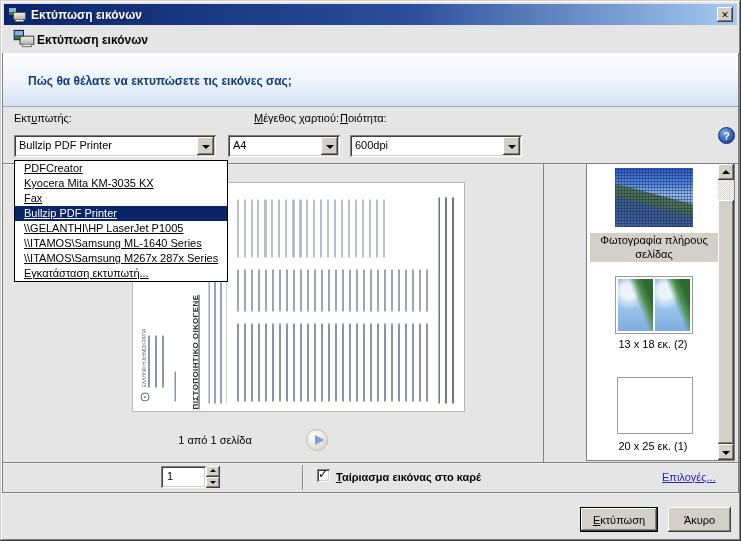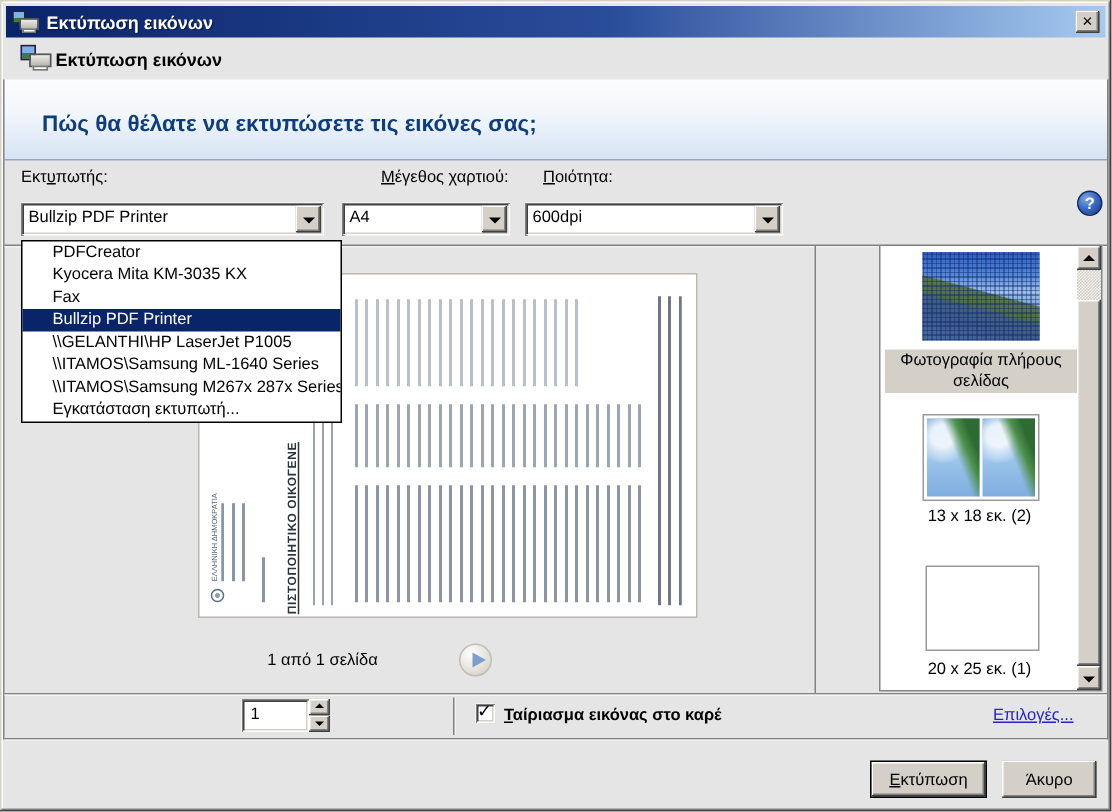--- a/index.html
+++ b/index.html
@@ -56,30 +56,30 @@
   #header-strip .hs-title { position: absolute; left: 34px; top: 8px; font-weight: bold; font-size: 12px; }
   #header-strip .printer-ico { position: absolute; left: 8px; top: 6px; transform: scale(1.15); }
   
   #banner {
     position: absolute; left: 3px; top: 53px; width: 735px; height: 54px;
     background: linear-gradient(180deg, #fdfdfe 0%, #f1f6fc 45%, #d5e3f4 100%);
     border-bottom: 1px solid #96a7c0;
   }
   #banner .q {
     position: absolute; left: 25px; top: 21px;
-    color: #0f3c7c; font-weight: bold; font-size: 15px;
+    color: #0f3c7c; font-weight: bold; font-size: 12px;
   }
   
   .vpanel-line { position: absolute; width: 1px; background: #828282; }
   .hline { position: absolute; height: 0; border-top: 1px solid #828282; border-bottom: 1px solid #f4f2ee; }
   
   .ctl-label { position: absolute; top: 112px; }
   #printer-label { left: 14px; }
   #paper-label  { left: 228px; margin-left: 26px; }
-  #quality-label{ left: 362px; }
+  #quality-label{ left: 340px; }
   .combo {
     position: absolute; top: 135px; height: 22px; background: #fff;
     box-shadow: inset 1px 1px 0 #808080, inset -1px -1px 0 #fff,
                 inset 2px 2px 0 #404040, inset -2px -2px 0 #d4d0c8;
   }
   .combo .val { position: absolute; left: 5px; top: 4px; white-space: nowrap; }
   .combo .drop-btn {
     position: absolute; right: 2px; top: 2px; bottom: 2px; width: 17px;
     background: #d4d0c8;
     box-shadow: inset -1px -1px 0 #404040, inset 1px 1px 0 #fff,
@@ -99,21 +99,21 @@
     background: radial-gradient(circle at 35% 30%, #7fa9e8 0%, #3a6cc8 45%, #16357c 100%);
     border: 1px solid #10295e;
     color: #fff; font-weight: bold; font-size: 11px;
     display: flex; align-items: center; justify-content: center;
   }
   
   #printer-list {
     position: absolute; left: 14px; top: 160px; width: 214px;
     background: #fff; border: 1px solid #000; z-index: 50;
   }
-  #printer-list .opt { height: 15px; line-height: 15px; padding-left: 20px; white-space: nowrap; overflow: hidden; }
+  #printer-list .opt { height: 15px; line-height: 15px; padding-left: 9px; white-space: nowrap; overflow: hidden; text-decoration: underline; }
   #printer-list .opt.selected { background: #0a246a; color: #fff; }
   
   #preview-page {
     position: absolute; left: 132px; top: 182px; width: 333px; height: 230px;
     background: #fff; border: 1px solid #bab7af; overflow: hidden;
   }
   #doc-inner {
     position: absolute; left: 51px; top: -51px; width: 230px; height: 333px;
     transform: rotate(-90deg); transform-origin: center;
   }

